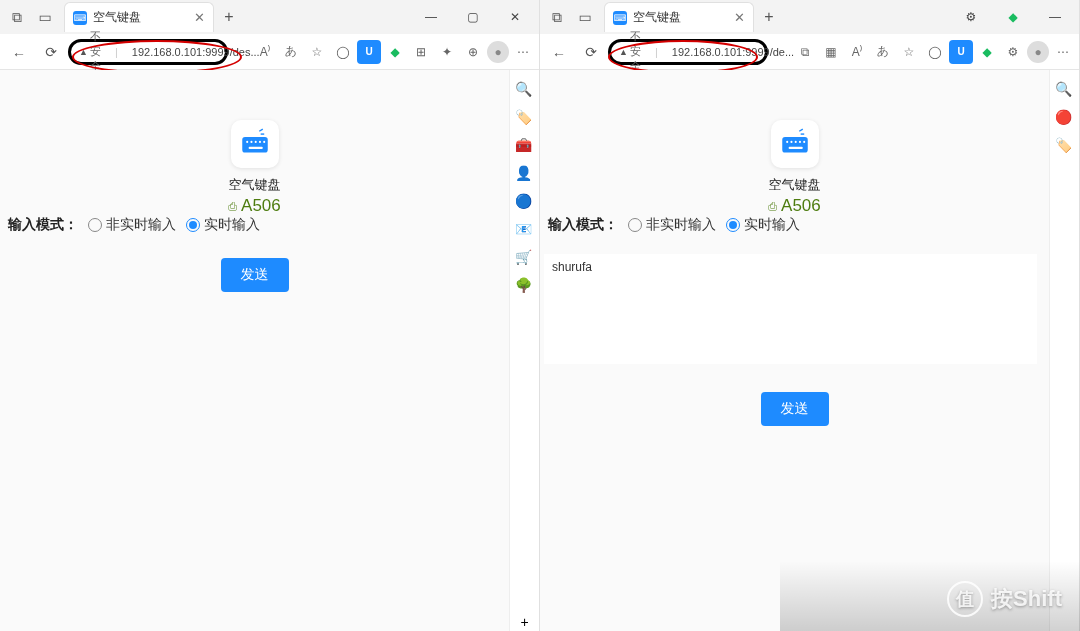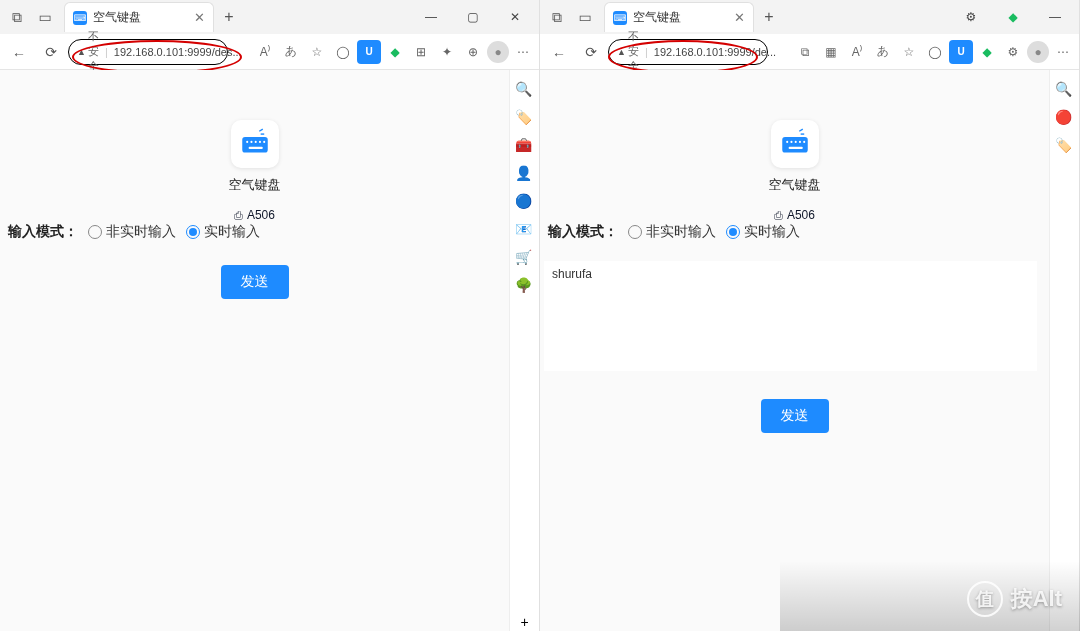--- a/index.html
+++ b/index.html
@@ -65,25 +65,25 @@
       background:#fff;
       border-bottom:1px solid #e5e5e5;
       padding: 0 4px;
       gap: 2px;
       position: relative;
     }
     .nav-btn { width:30px; height:28px; display:flex;align-items:center;justify-content:center;color:#555;font-size:14px;border-radius:4px;}
     .urlbox {
       flex: 0 0 160px;
       height: 26px;
-      border:1px solid #000000;
+      border:3px solid #000000;
       border-radius: 14px;
       display:flex; align-items:center;
       padding: 0 8px;
-      gap: 6px;
+      gap: 14px;
       font-size: 11px;
       color: #444;
       background:#fff;
       min-width: 120px;
     }
     .urlbox .warn { color:#666; font-size:11px; display:flex; align-items:center; gap:2px;}
     .urlbox .warn::before { content:"▲"; font-size:9px; color:#555;}
     .urlbox .sep { color:#ccc;}
     .rticons { display:flex; gap:2px; margin-left:auto; align-items:center;}
     .ricon { width:24px;height:24px;display:flex;align-items:center;justify-content:center;color:#666;font-size:12px;border-radius:4px;}
@@ -111,21 +111,21 @@
       position:relative;
     }
     .logo-col { text-align:center; margin-top:10px;}
     .kbd-icon {
       width:48px;height:48px;margin:0 auto;border-radius:10px;background:#fff;
       display:flex;align-items:center;justify-content:center;
       box-shadow: 0 1px 4px rgba(0,0,0,.1);
     }
     .kbd-icon svg { width:34px;height:34px;}
     .app-title{ margin-top:8px;font-size:13px;color:#222;}
-    .device { margin-top:14px;font-size:12px;color:#0f172a;display:inline-flex;align-items:center;gap:4px;}
+    .device { margin-top:2px;font-size:17px;color:#4d7c0f;display:inline-flex;align-items:center;gap:4px;}
     .device::before{content:"⎙";font-size:11px;}
     .mode-row{ padding:0 0 0 4px; font-size:14px; font-weight:bold; color:#222; display:flex;align-items:center;gap:10px;}
     .radio-group{display:flex;gap:10px;font-weight:normal;}
     .radio{display:inline-flex;align-items:center;gap:4px;font-size:14px;color:#333;}
     .radio .rcircle{width:14px;height:14px;border:1.5px solid #888;border-radius:50%;display:inline-flex;align-items:center;justify-content:center;}
     .radio.checked .rcircle{border-color:#1e8bff;}
     .radio.checked .rcircle::after{content:"";width:8px;height:8px;background:#1e8bff;border-radius:50%;}
     .textarea{
       margin-top:20px;
       width: calc(100% - 8px);
@@ -351,14 +351,14 @@
         <div class="side-ic">🏷️</div>
       </div>
     </div>
   </div>
 
 </div>
 
 <div class="darken-r"></div>
 <div class="watermark">
   <span class="logo">值</span>
-  <span>按Alt</span>
+  <span>按Shift</span>
 </div>
 
 </body></html>

